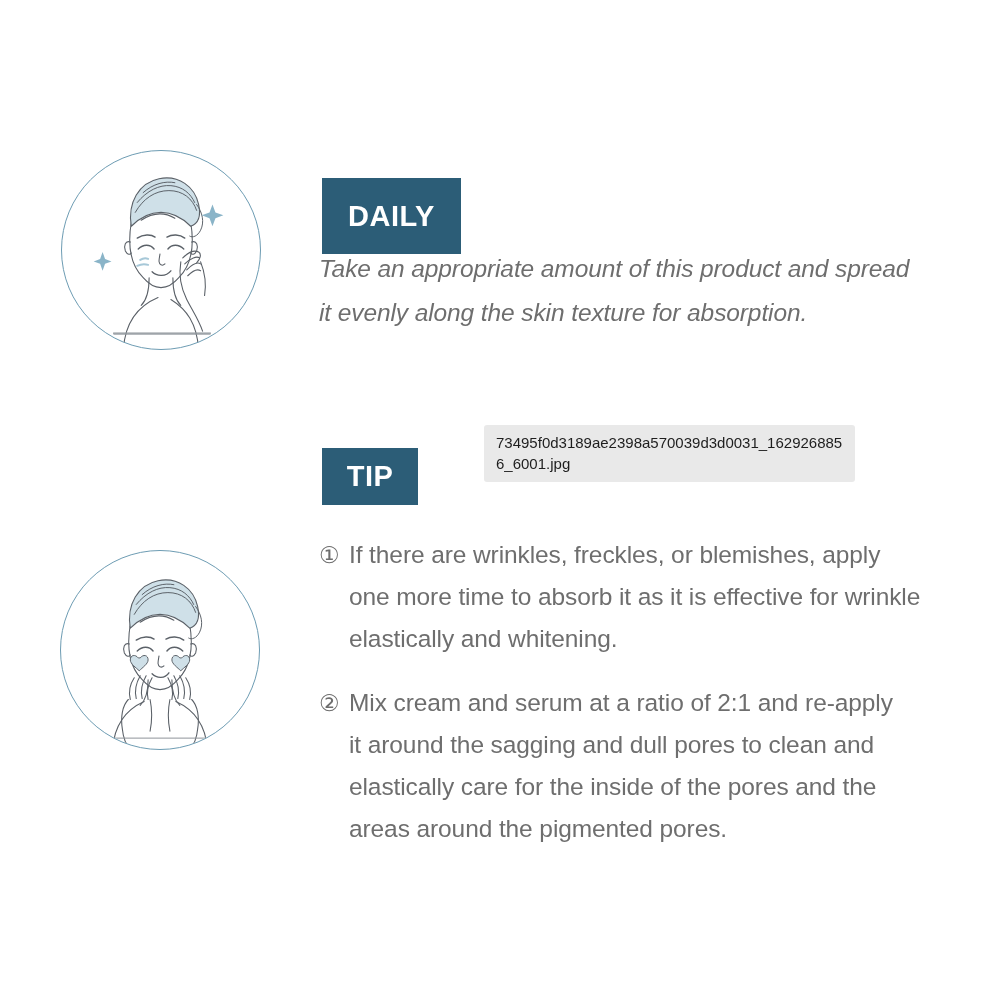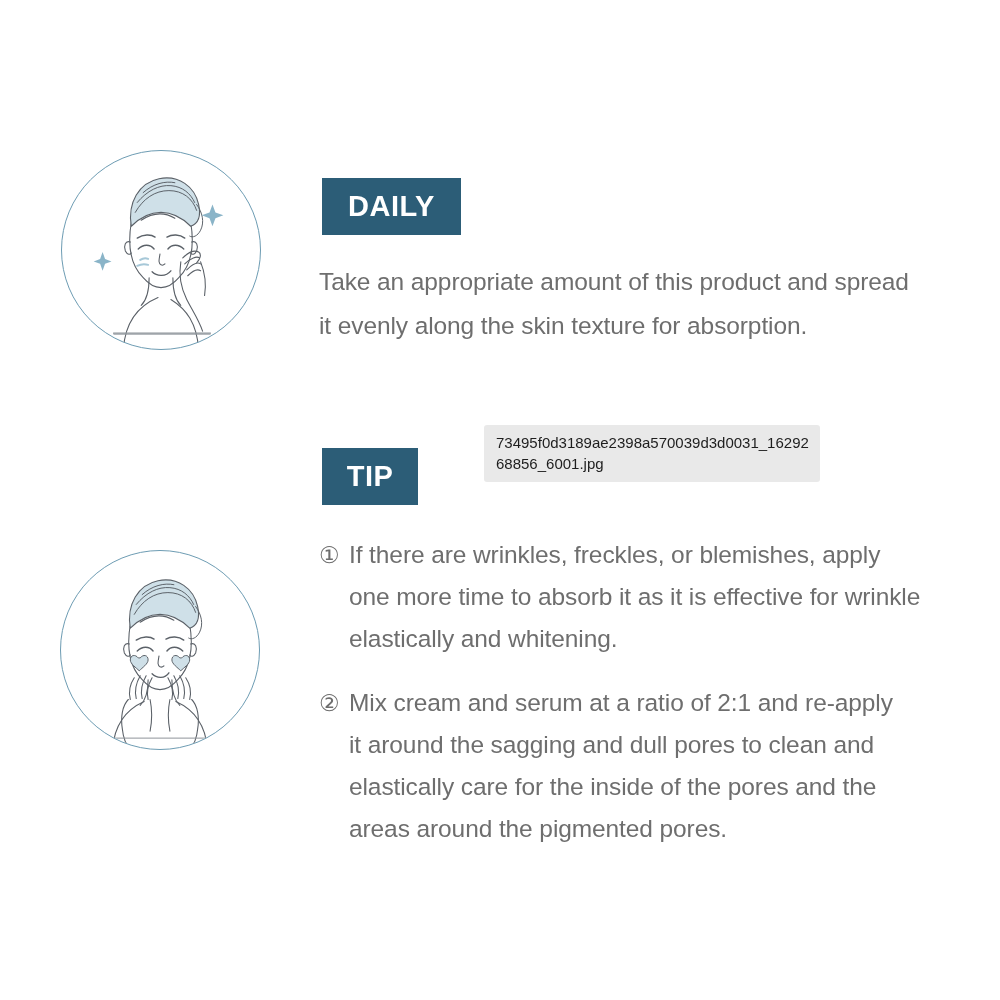--- a/index.html
+++ b/index.html
@@ -44,40 +44,40 @@
     color: #ffffff;
     font-weight: bold;
     letter-spacing: 0.5px;
     display: flex;
     align-items: center;
     justify-content: center;
     box-sizing: border-box;
   }
   #badge-daily {
     left: 322px; top: 178px;
-    width: 139px; height: 57px;
+    width: 139px; height: 76px;
     font-size: 29px;
   }
   #badge-tip {
     left: 322px; top: 448px;
     width: 96px; height: 57px;
     font-size: 29px;
     text-align: right;
   }
 
   
   .body-text {
     position: absolute;
     color: #6e6e6e;
     font-size: 24.5px;
     line-height: 44px;
     letter-spacing: -0.1px;
     white-space: pre-line;
   }
-  #daily-desc { left: 319px; top: 260px; width: 640px; }
+  #daily-desc { left: 319px; top: 247px; width: 640px; font-style: italic; }
 
   .num-list {
     position: absolute;
     left: 319px;
     top: 534px;
     width: 640px;
   }
   .num-item {
     display: flex;
     align-items: flex-start;
@@ -97,21 +97,21 @@
     letter-spacing: -0.1px;
     white-space: pre-line;
     flex: 1 1 auto;
   }
 
   
   #file-tooltip {
     position: absolute;
     left: 484px;
     top: 425px;
-    width: 336px;
+    width: 371px;
     box-sizing: border-box;
     padding: 7px 10px 8px 12px;
     background: #e9e9e9;
     border-radius: 3px;
     color: #1e1e1e;
     font-size: 15px;
     line-height: 21px;
     word-break: break-all;
     font-family: "Liberation Sans", sans-serif;
   }

